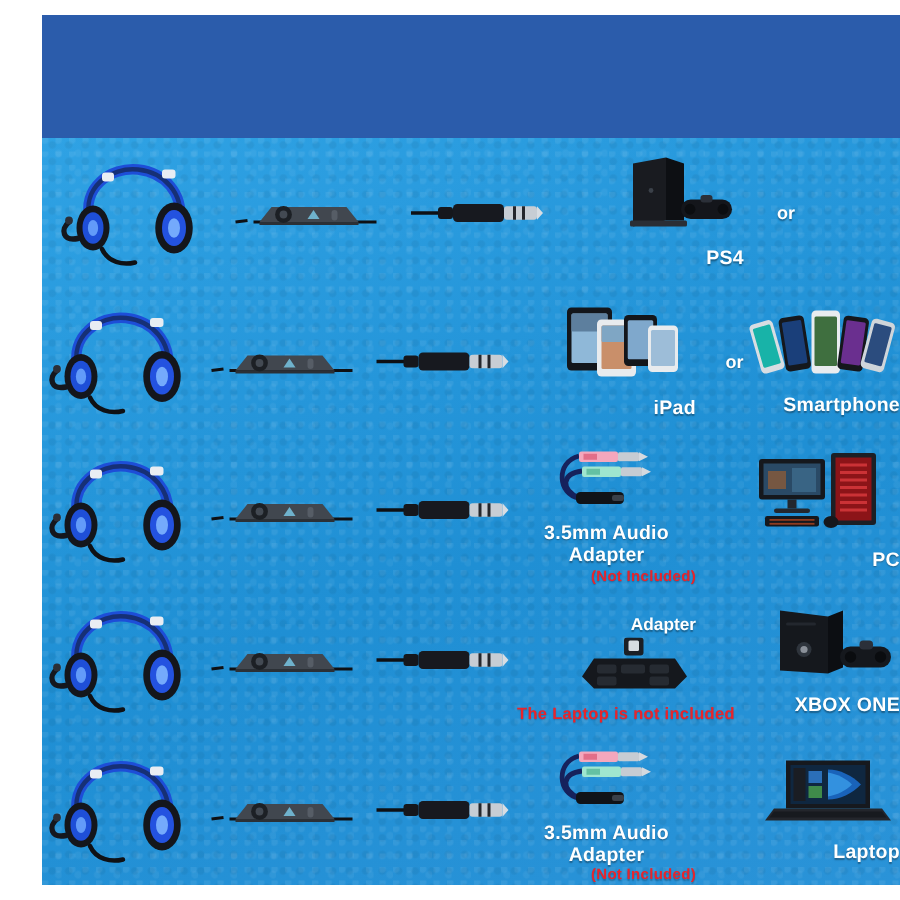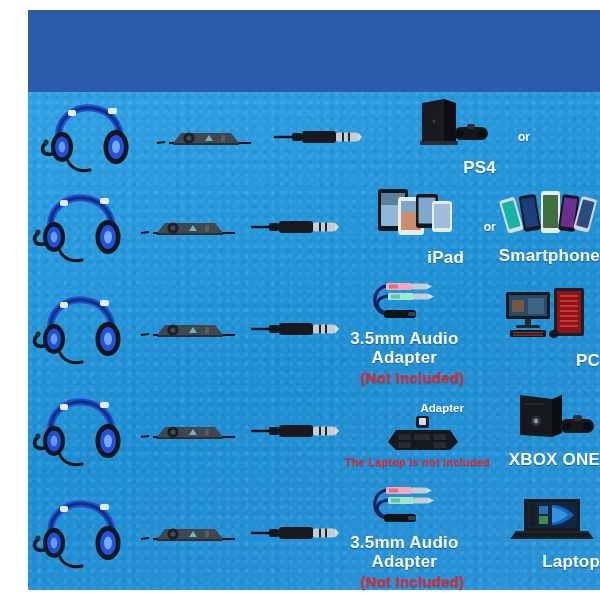--- a/index.html
+++ b/index.html
@@ -28,25 +28,25 @@
         align-items:flex-end;justify-content:center;}
   .c-headset{width:110px;}
   .c-ctrl{width:125px;}
   .c-plug{width:105px;}
   .c-mid{width:128px;}
   .c-or{width:34px;}
   .c-right{width:112px;}
 
   .art{position:relative;}
 
-  .label{color:#ffffff;font-weight:bold;font-size:17px;
+  .label{color:#ffffff;font-weight:bold;font-size:13px;
          text-align:center;line-height:1.15;letter-spacing:.2px;
          text-shadow:0 1px 1px rgba(0,0,0,.35);margin-top:3px;}
   .label.red{color:#e8242b;text-shadow:0 1px 1px rgba(0,0,0,.25);
-             font-size:15px;margin-top:1px;}
+             font-size:10px;margin-top:1px;}
   .label.redwide{color:#e8242b;font-size:11px;font-weight:bold;
                  white-space:nowrap;text-shadow:0 1px 1px rgba(0,0,0,.2);}
   .or{color:#ffffff;font-weight:bold;font-size:12px;
       text-shadow:0 1px 1px rgba(0,0,0,.35);}
   .toplabel{color:#ffffff;font-weight:bold;font-size:11.5px;
             text-shadow:0 1px 1px rgba(0,0,0,.35);margin-bottom:2px;}
 
   .red-banner{position:absolute;left:0;right:0;bottom:6px;text-align:center;}
 </style>
 </head>

